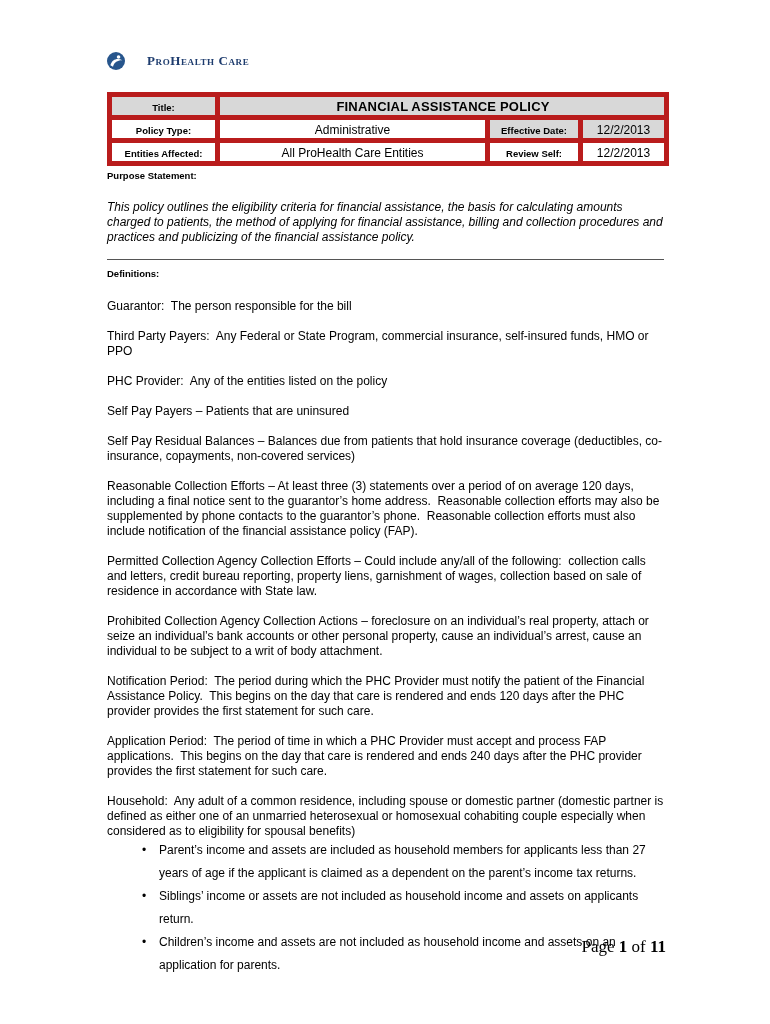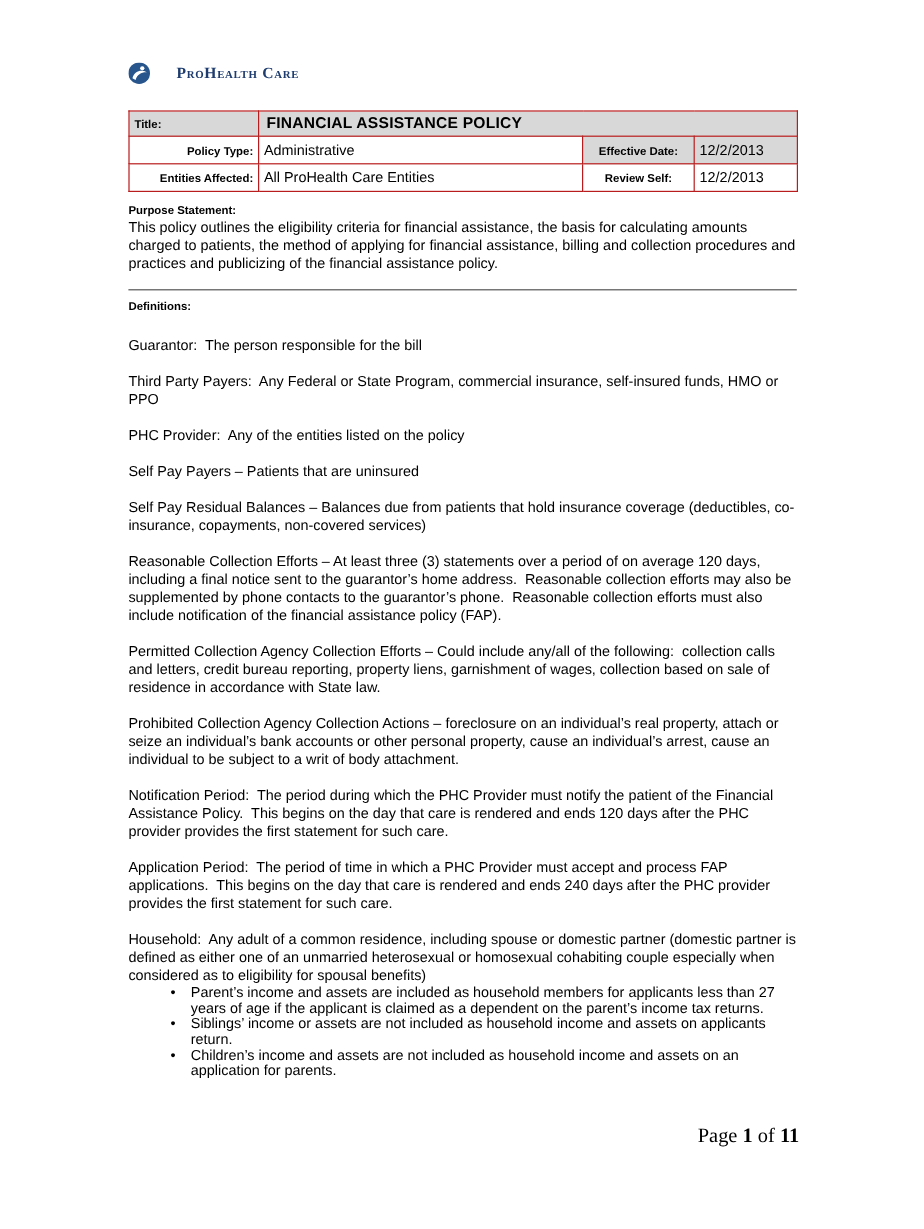--- a/index.html
+++ b/index.html
@@ -20,45 +20,45 @@
     font-weight: bold;
     font-size: 13px;
     letter-spacing: 0.6px;
     color: #1e3c6e;
   }
   
   .policy-table {
     position: absolute; top: 92px; left: 107px;
     width: 557px; border-collapse: collapse; table-layout: fixed;
   }
-  .policy-table td { border: 1px solid #b91c1c; vertical-align: middle; padding: 0 4px; }
+  .policy-table td { border: 5px solid #b91c1c; vertical-align: middle; padding: 0 4px; text-align: center; }
   .row-title td { background: #d8d8d8; height: 21px; }
   .data-row td { height: 23px; background: #fff; }
   .data-row td.shaded { background: #d8d8d8; }
   .small-label { font-size: 9.5px; font-weight: bold; }
   .title-text { font-size: 13px; font-weight: bold; letter-spacing: 0.2px; padding-left: 2px; }
   .label-cell { text-align: right; padding-right: 4px; }
   .date-label-cell { text-align: center; }
   .value-text { font-size: 12px; }
   .title-label-cell { vertical-align: bottom; padding-bottom: 3px; }
   
   .content { position: absolute; top: 170px; left: 107px; width: 557px; }
   .section-label { font-size: 9.5px; font-weight: bold; line-height: 12px; }
   .body-text { font-size: 12px; line-height: 15px; white-space: pre-wrap; }
-  .purpose .body-text { margin-top: 0; }
+  .purpose .body-text { margin-top: 18px; font-style: italic; }
   .divider { border-top: 1px solid #555; height: 0; margin-top: 14px; }
   .definitions .section-label { margin-top: 8px; margin-bottom: 19px; }
   p.def { margin: 0 0 15px 0; }
   p.def.last { margin-bottom: 0; }
   ul.def-bullets { list-style: none; margin: 0; padding: 0; }
   .def-bullets li {
     position: relative;
     margin-left: 33px;
     padding-left: 19px;
-    font-size: 12px; line-height: 13px;
+    font-size: 12px; line-height: 23px;
     white-space: pre-wrap;
   }
   .def-bullets li::before { content: "\2022"; position: absolute; left: 2px; top: 0; }
   
   .footer {
     position: absolute; top: 937px; right: 104px;
     font-family: "Liberation Serif", serif;
     font-size: 17px;
   }
   .footer .bold { font-weight: bold; }

